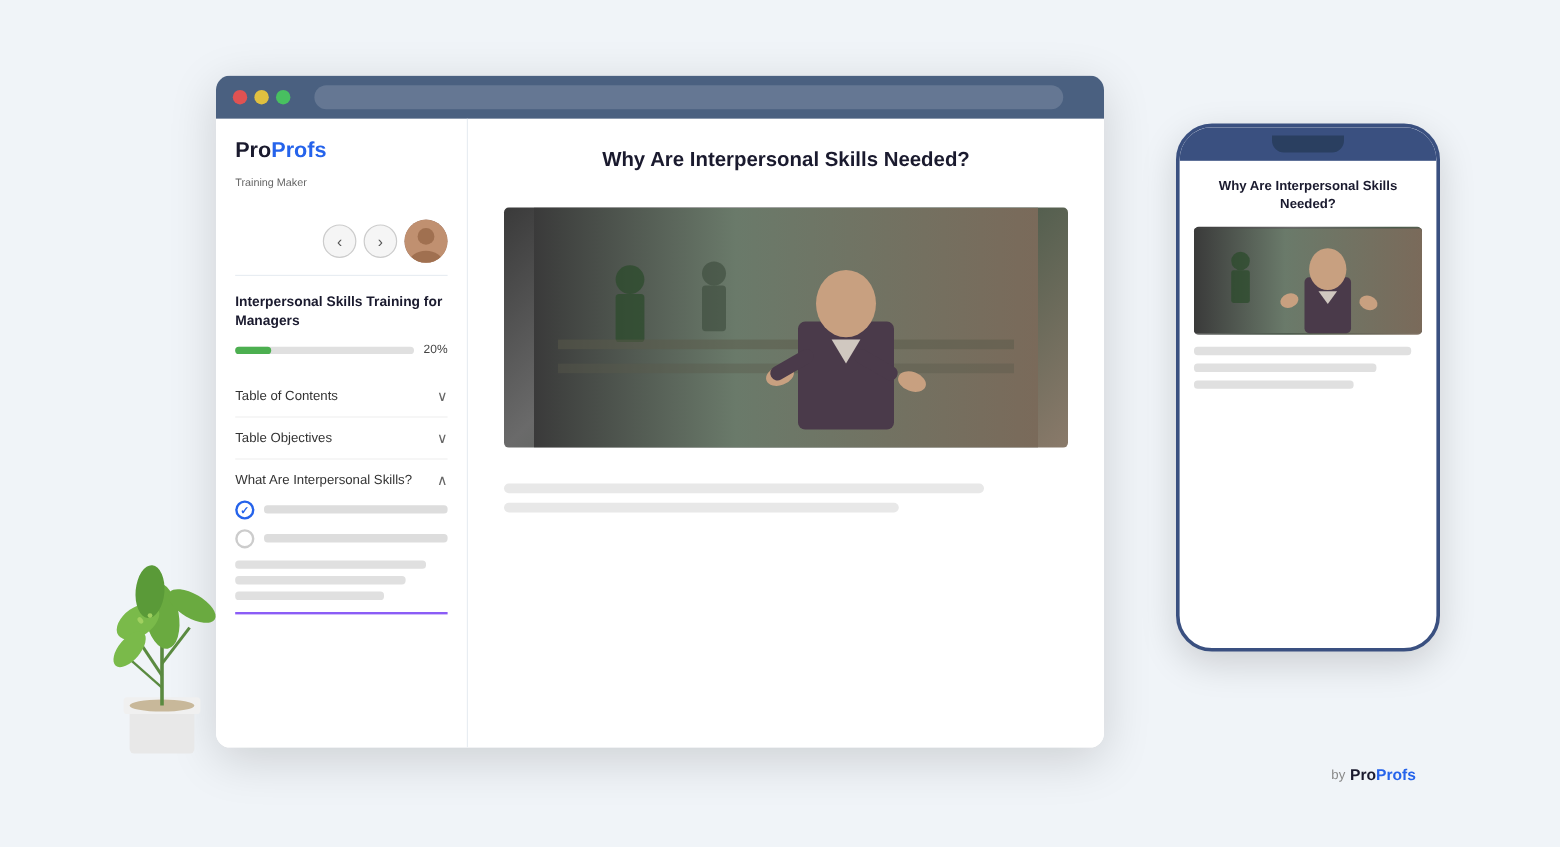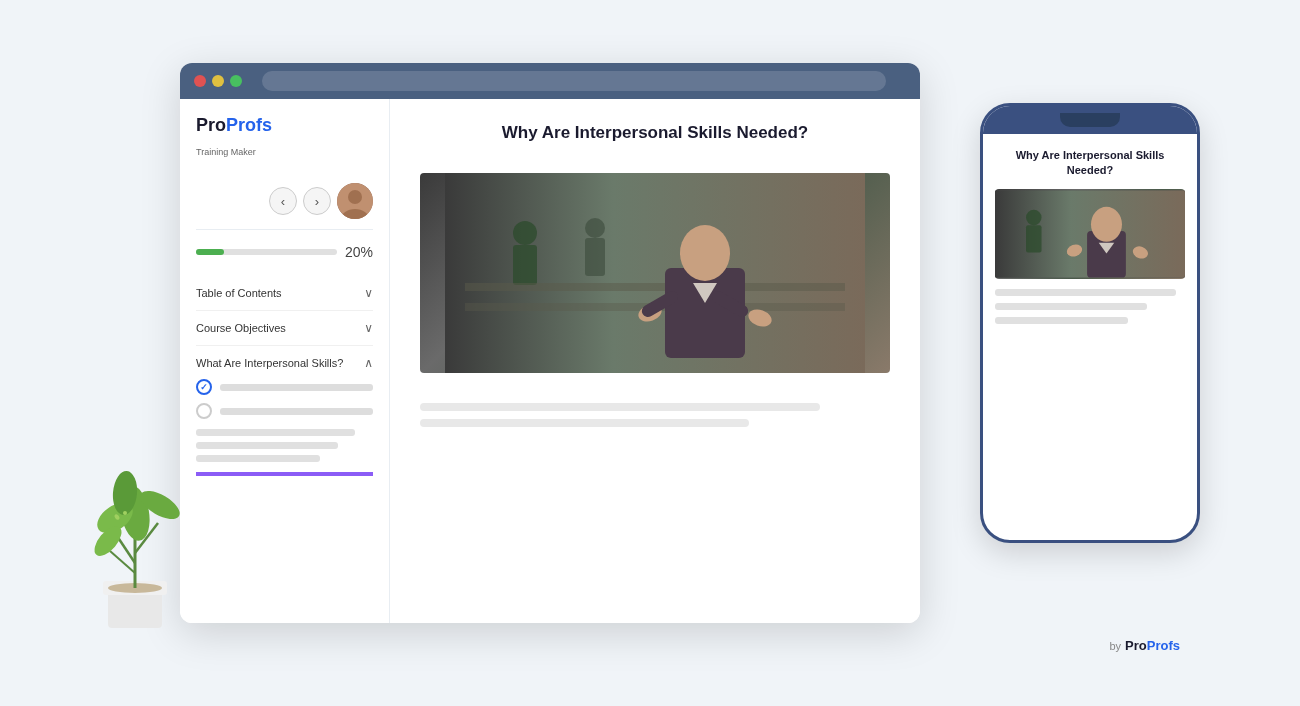--- a/index.html
+++ b/index.html
@@ -142,21 +142,21 @@
     }
 
     .progress-bar-fill {
       height: 100%;
       background: #4caf50;
       border-radius: 3px;
       width: 20%;
     }
 
     .progress-label {
-      font-size: 14px;
+      font-size: 10px;
       color: #444;
       white-space: nowrap;
     }
 
     .sidebar-item {
       display: flex;
       align-items: center;
       justify-content: space-between;
       padding: 10px 0;
       border-bottom: 1px solid #f0f0f0;
@@ -168,21 +168,21 @@
       color: #333;
     }
 
     .chevron {
       font-size: 12px;
       color: #666;
     }
 
     .sidebar-section {
       padding: 10px 0;
-      border-bottom: 4px solid #8b5cf6;
+      border-bottom: 2px solid #8b5cf6;
     }
 
     .sidebar-section-header {
       display: flex;
       align-items: flex-start;
       justify-content: space-between;
       cursor: pointer;
     }
 
     .sidebar-section-title {
@@ -477,35 +477,36 @@
           </div>
           <div class="avatar">
             <svg viewBox="0 0 36 36" width="36" height="36">
               <circle cx="18" cy="18" r="18" fill="#c09070"></circle>
               <circle cx="18" cy="14" r="7" fill="#a07050"></circle>
               <ellipse cx="18" cy="36" rx="14" ry="10" fill="#a07050"></ellipse>
             </svg>
           </div>
         </div>
 
+        <div class="course-title">Interpersonal Skills Training for Managers</div>
 
         <div class="progress-row">
           <div class="progress-bar-bg">
             <div class="progress-bar-fill"></div>
           </div>
           <span class="progress-label">20%</span>
         </div>
 
         <div class="sidebar-item">
           <span class="sidebar-item-label">Table of Contents</span>
           <span class="chevron">∨</span>
         </div>
 
         <div class="sidebar-item">
-          <span class="sidebar-item-label">Course Objectives</span>
+          <span class="sidebar-item-label">Table Objectives</span>
           <span class="chevron">∨</span>
         </div>
 
         <div class="sidebar-section">
           <div class="sidebar-section-header">
             <span class="sidebar-section-title">What Are Interpersonal Skills?</span>
             <span class="chevron">∧</span>
           </div>
           <div class="sidebar-section-items">
             <div class="checklist-item">

